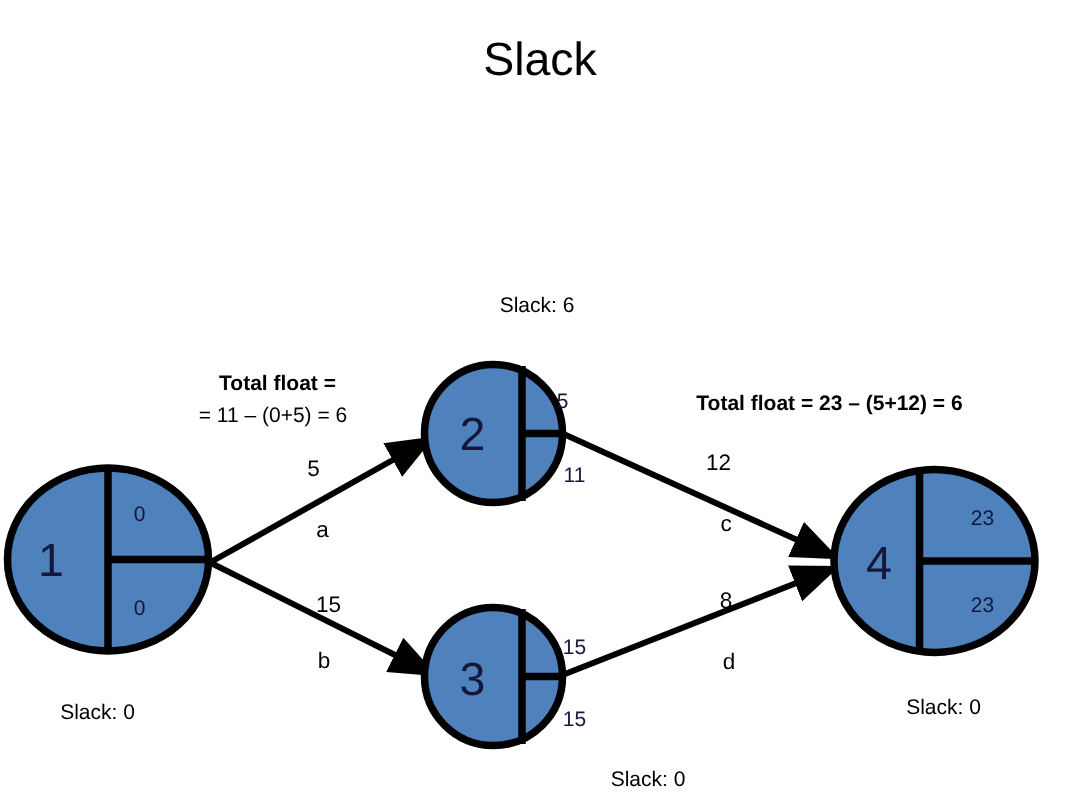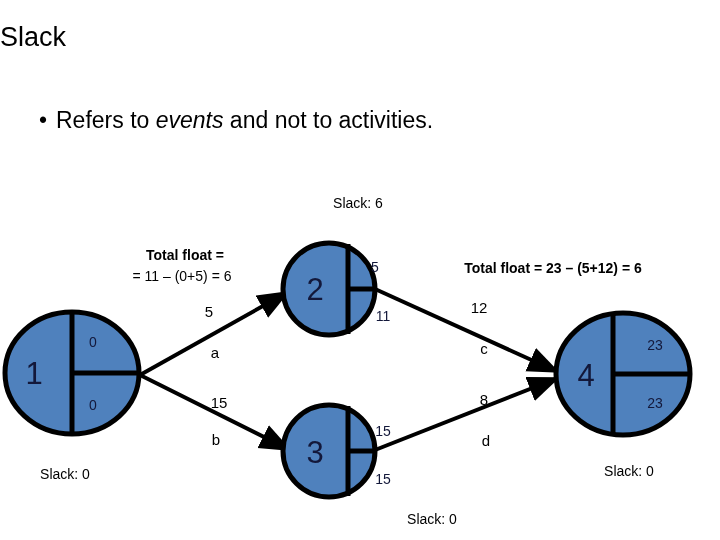--- a/index.html
+++ b/index.html
@@ -19,21 +19,22 @@
     position: absolute;
     left: 0; top: 0;
     width: 720px;
     height: 540px;
   }
   .title {
     position: absolute;
     left: 0;
     top: 22px;
     width: 720px;
-    font-size: 27px;
+    text-align: center;
+    font-size: 31px;
     font-weight: normal;
     letter-spacing: 0px;
     color: #000000;
   }
   .bullets {
     position: absolute;
     left: 30px;
     top: 100px;
     width: 660px;
   }
@@ -87,23 +88,20 @@
   .note-bold { font-weight: bold; }
 </style>
 </head>
 <body>
 
 <div id="slide">
 
   <div class="title">Slack</div>
 
   <div class="bullets">
-    <div class="bullet">
-      <span class="dot">•</span><span>Refers to </span><span class="em">events</span><span> and not to activities.</span>
-    </div>
   </div>
 
   <div id="diagram">
     <svg width="720" height="360" viewBox="0 0 720 360" xmlns="http://www.w3.org/2000/svg">
       <defs>
         <marker id="arrow" markerWidth="9" markerHeight="9" refX="7.5" refY="3.2" orient="auto" markerUnits="strokeWidth">
           <path d="M0,0 L8,3.2 L0,6.4 Z" fill="#000000"></path>
         </marker>
       </defs>
 

